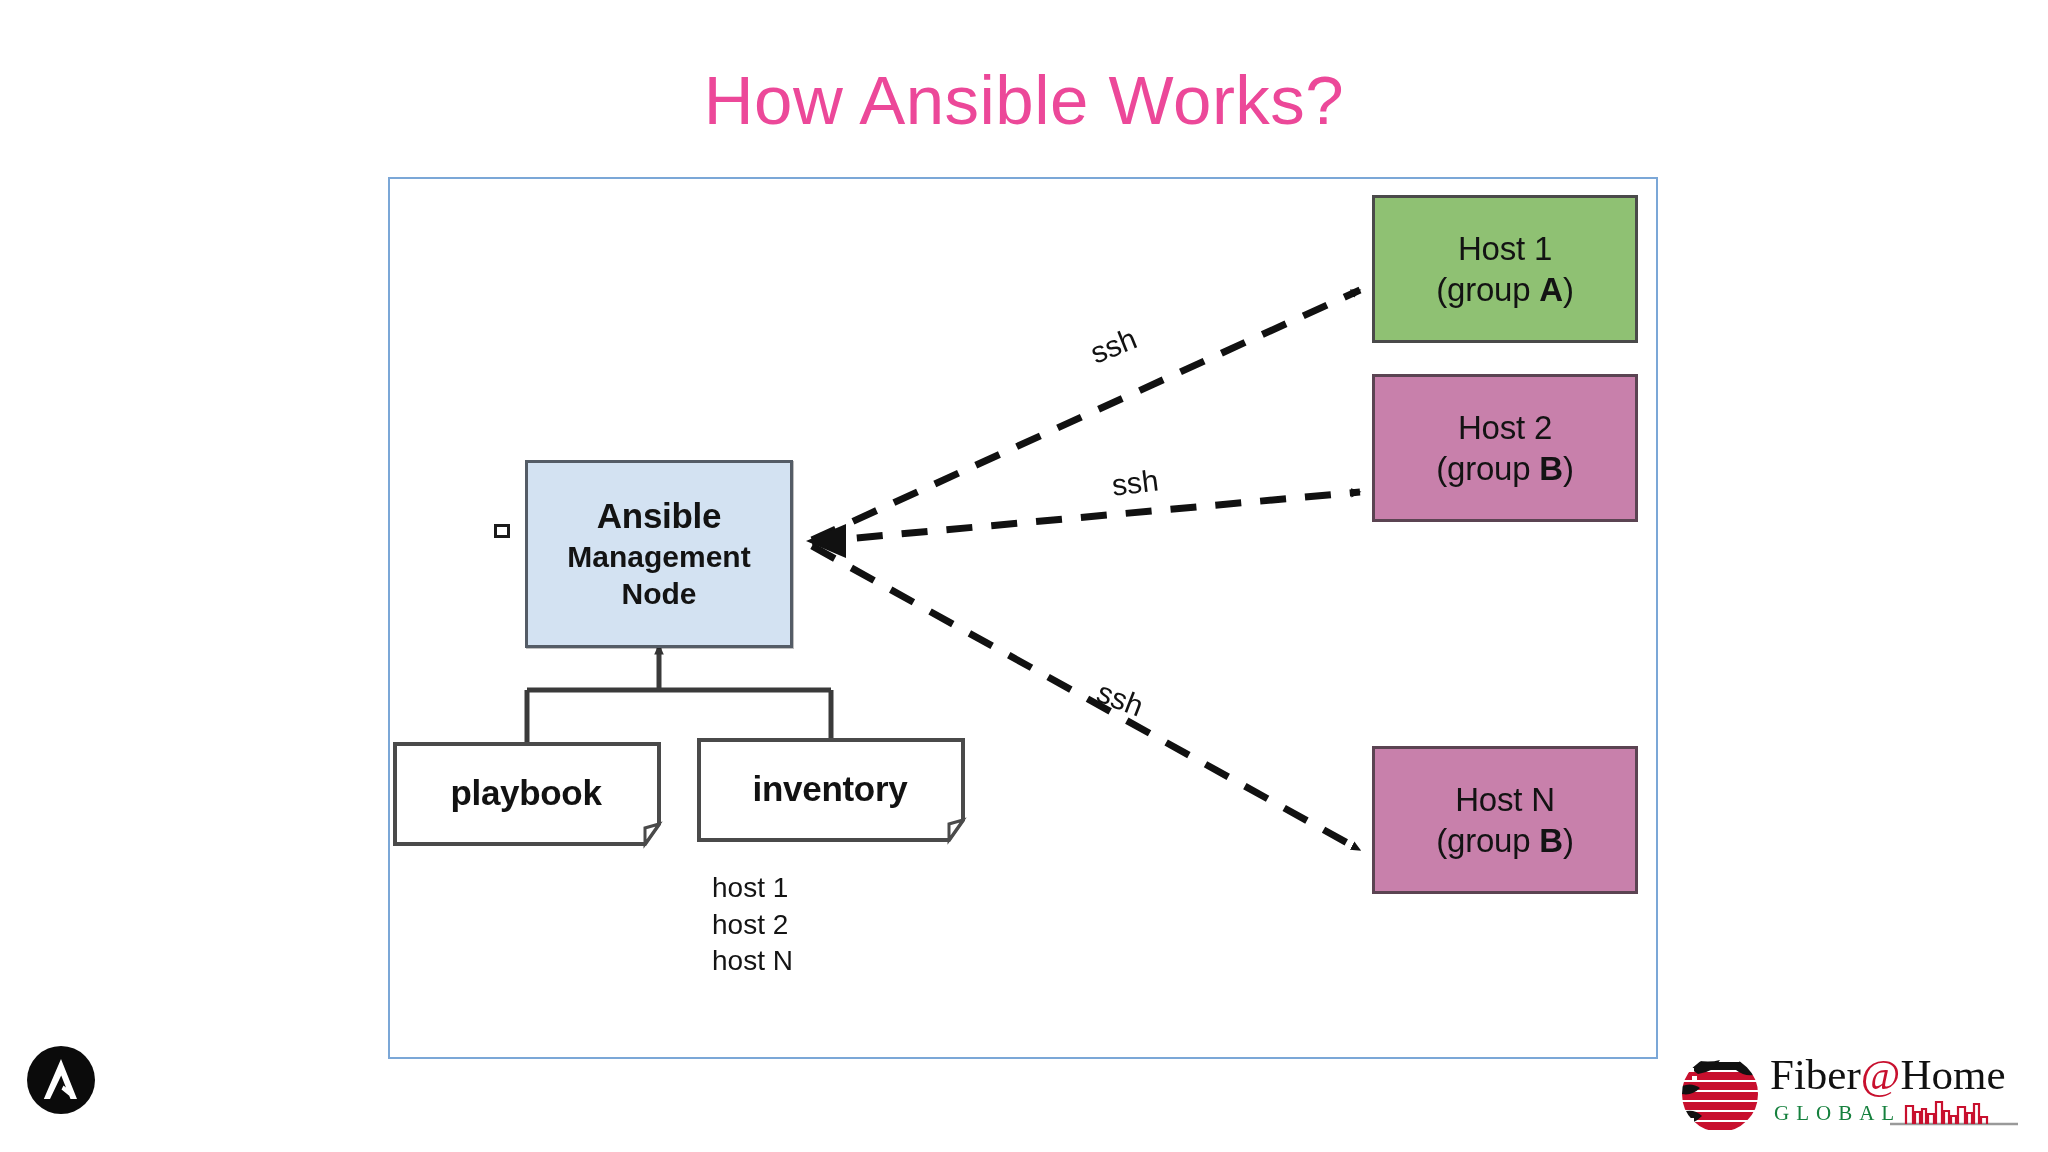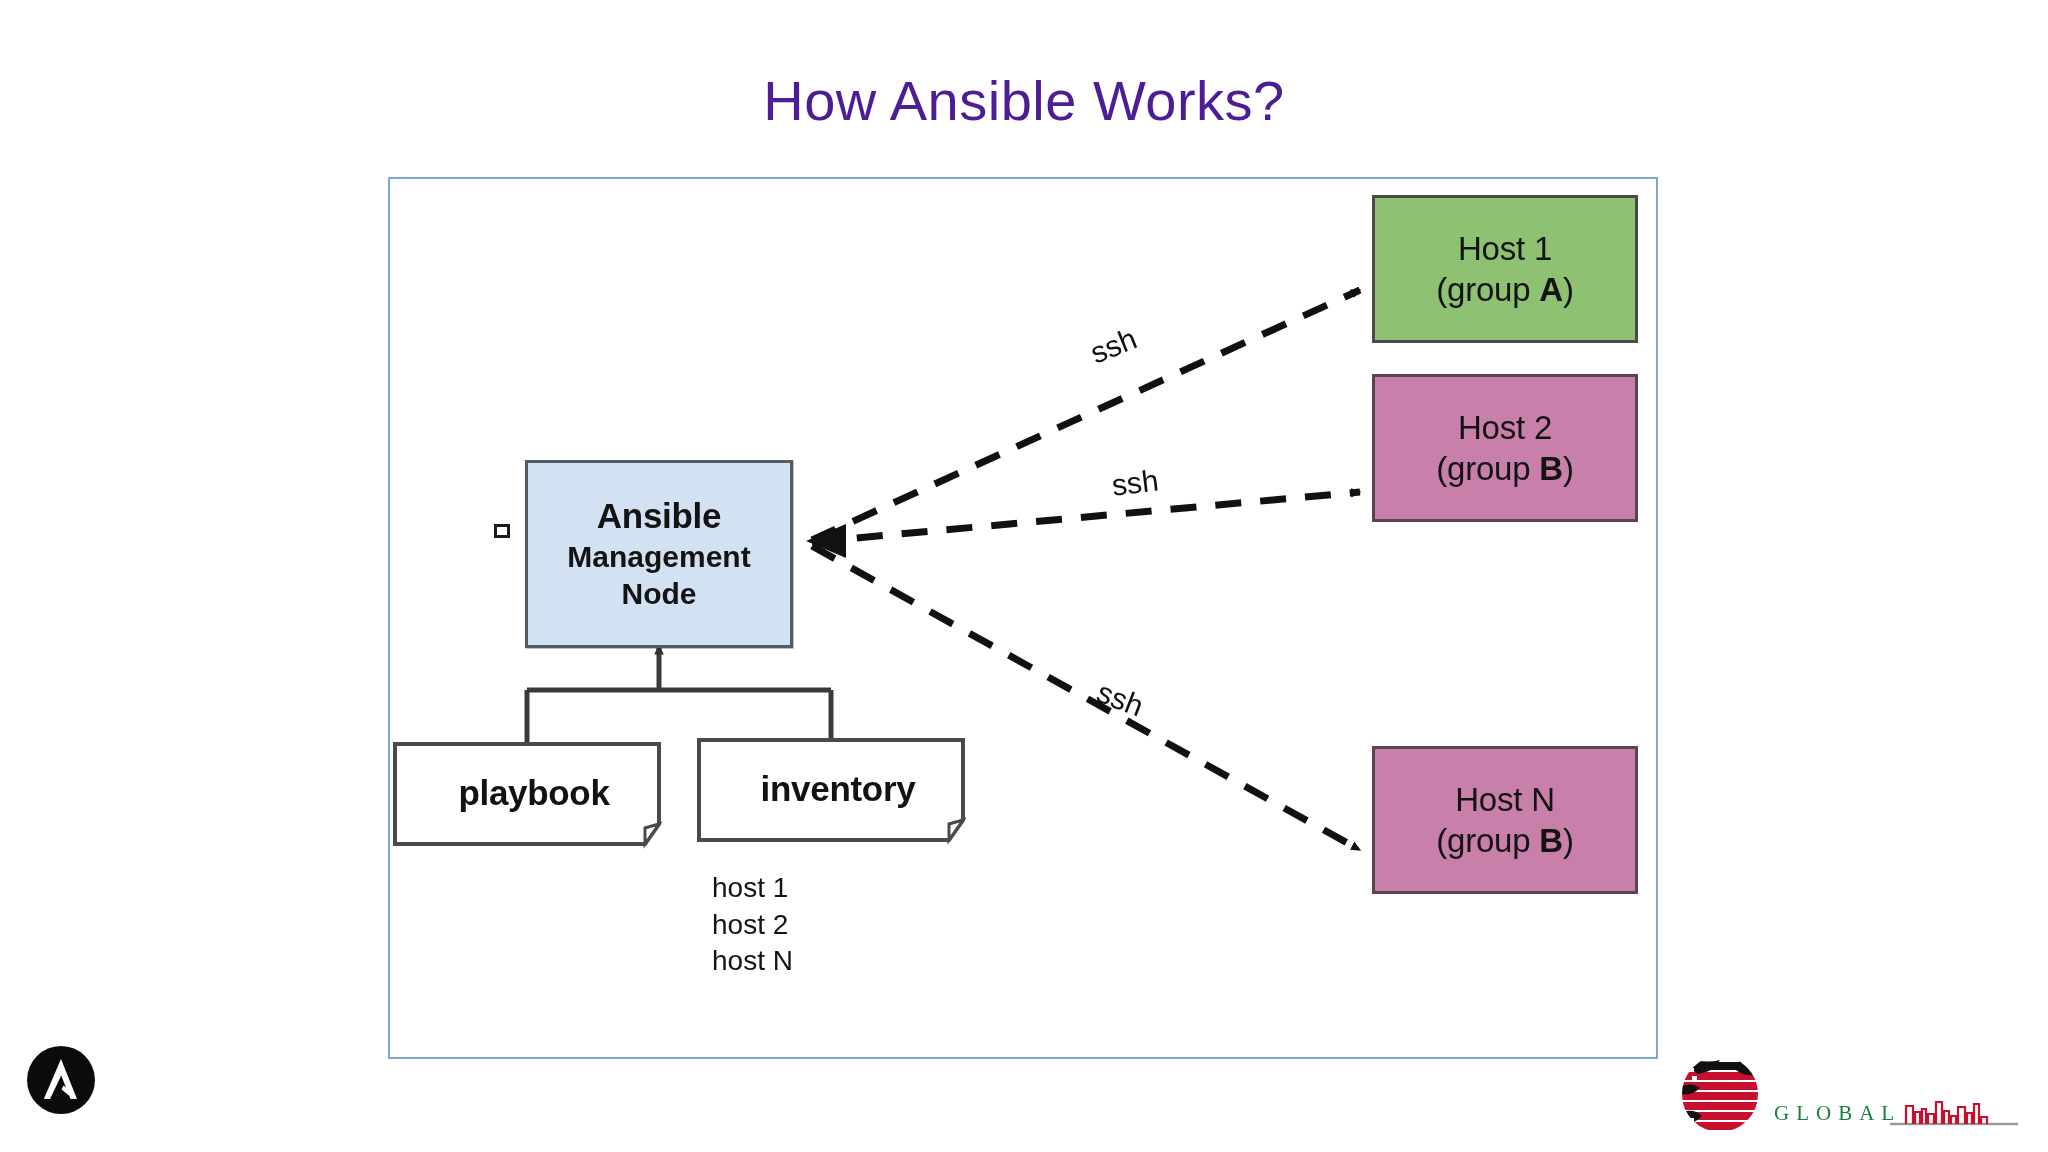--- a/index.html
+++ b/index.html
@@ -19,24 +19,24 @@
 
   
   #slide-title {
     position: absolute;
     left: 0;
     top: 58px;
     width: 2048px;
     text-align: center;
     font-family: "Liberation Sans", sans-serif;
     font-weight: 400;
-    font-size: 56px;
+    font-size: 69px;
     line-height: 86px;
     letter-spacing: 0.5px;
-    color: #4c1d95;
+    color: #ec4899;
     white-space: nowrap;
   }
 
   
   #diagram-frame {
     position: absolute;
     left: 388px;
     top: 177px;
     width: 1270px;
     height: 882px;
@@ -118,21 +118,20 @@
     top: 0;
     width: 100%;
     height: 100%;
     display: flex;
     align-items: center;
     justify-content: center;
     font-size: 35px;
     font-weight: bold;
     letter-spacing: -0.3px;
     color: #121212;
-    padding-left: 8px;
   }
   #playbook-box { left: 393px; top: 742px; }
   #inventory-box { left: 697px; top: 738px; }
 
   
   #inventory-list {
     position: absolute;
     left: 712px;
     top: 870px;
     width: 300px;
@@ -352,20 +351,23 @@
       <path d="M4 34 q10 -4 18 2 q-8 8 -18 6 Z" fill="#111111"></path>
       <path d="M4 60 q12 -4 20 4 q-10 10 -22 8 Z" fill="#111111"></path>
       <path d="M62 8 q14 4 18 14 q-12 4 -22 -4 Z" fill="#111111"></path>
       <path d="M10 16 h6 v4 h-6 Z" fill="#ffffff"></path>
       <path d="M14 24 h5 v4 h-5 Z" fill="#ffffff"></path>
       <path d="M10 66 h6 v4 h-6 Z" fill="#ffffff"></path>
     </g>
     <circle cx="42" cy="42" r="39" fill="none" stroke="#ffffff" stroke-width="2"></circle>
   </svg>
 
+  <div class="fh-wordmark">
+    <span>Fiber</span><span class="fh-at">@</span><span>Home</span>
+  </div>
 
   <div class="fh-global">GLOBAL</div>
 
   <svg class="fh-skyline" viewBox="0 0 128 36" xmlns="http://www.w3.org/2000/svg">
     <path d="M0 32 h128" stroke="#9a9a9a" stroke-width="2.5" fill="none"></path>
     <path d="M16 32 V14 h7 V32 M25 32 V20 h5 V32 M32 32 V17 h4 V32
              M38 32 V22 h6 V32 M46 32 V10 h6 V32 M54 32 V19 h5 V32
              M61 32 V24 h5 V32 M68 32 V15 h7 V32 M77 32 V21 h5 V32
              M84 32 V12 h5 V32 M91 32 V25 h6 V32" stroke="#c8102e" stroke-width="2.2" fill="none" stroke-linejoin="miter"></path>
   </svg>

